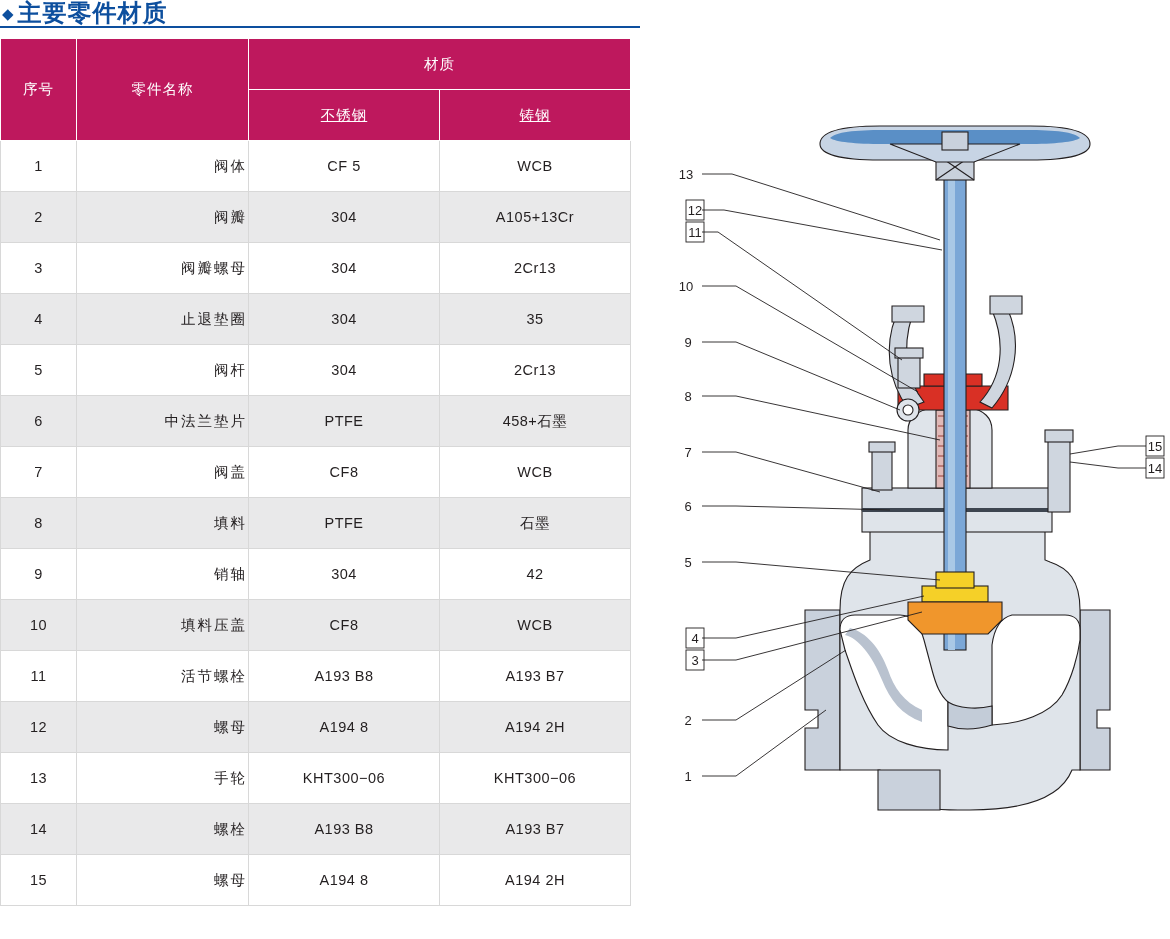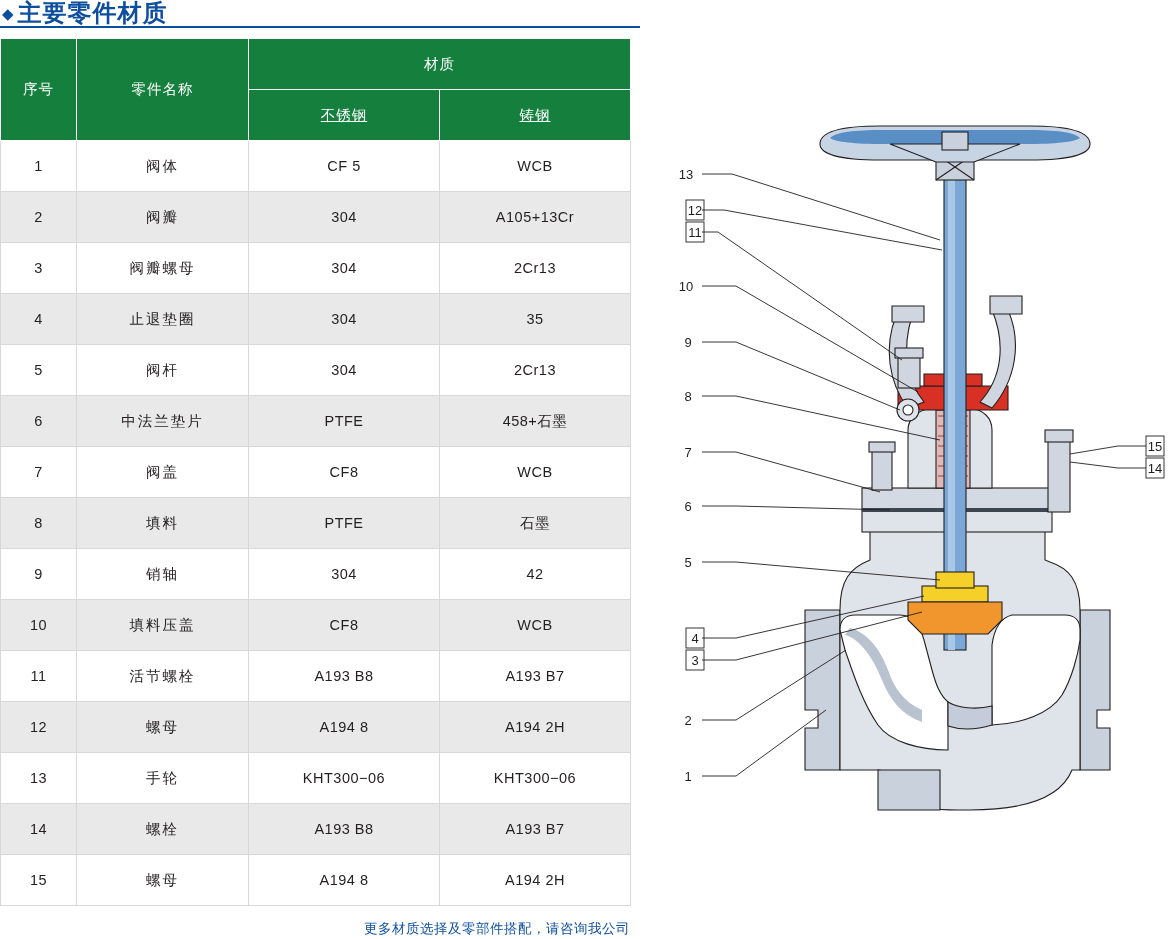--- a/index.html
+++ b/index.html
@@ -49,21 +49,21 @@
     border-collapse: collapse;
     width: 630px;
     table-layout: fixed;
   }
   table.mat col.c0 { width: 76px; }
   table.mat col.c1 { width: 172px; }
   table.mat col.c2 { width: 191px; }
   table.mat col.c3 { width: 191px; }
 
   table.mat th {
-    background: #15803d;
+    background: #be185d;
     color: #ffffff;
     font-size: 14.5px;
     font-weight: normal;
     border: 1px solid #ffffff;
     text-align: center;
     letter-spacing: 1px;
   }
   th.th-no, th.th-name { height: 102px; }
   th.th-mat { height: 51px; }
   th.th-sub { height: 51px; text-decoration: underline; }
@@ -71,21 +71,21 @@
   table.mat td {
     border: 1px solid #d8d8d8;
     text-align: center;
     height: 51px;
     font-size: 14.5px;
     color: #231f20;
     letter-spacing: 0.5px;
   }
   table.mat tr.odd td { background: #ffffff; }
   table.mat tr.even td { background: #e9e9ea; }
-  table.mat td.cn { letter-spacing: 2px; }
+  table.mat td.cn { letter-spacing: 2px; text-align: right; }
 
   .table-foot {
     position: absolute;
     left: 0; top: 920px;
     width: 630px;
     text-align: right;
     font-size: 13.5px;
     color: #0d4f9e;
     letter-spacing: 0.5px;
   }
@@ -220,21 +220,20 @@
         <tr class="odd">
           <td>15</td>
           <td class="cn">螺母</td>
           <td>A194 8</td>
           <td>A194 2H</td>
         </tr>
       </tbody>
     </table>
   </div>
 
-  <div class="table-foot">更多材质选择及零部件搭配，请咨询我公司</div>
 
   <div class="diagram">
     <svg width="530" height="720" viewBox="0 0 530 720">
 
       <g stroke="#231f20" stroke-width="1.1">
 
         <path d="M165,500 L165,600 L178,600 L178,618 L165,618 L165,660 L200,660 L200,500 Z" fill="#c9d1dc"></path>
 
         <path d="M440,500 L440,660 L470,660 L470,618 L457,618 L457,600 L470,600 L470,500 Z" fill="#c9d1dc"></path>
 

